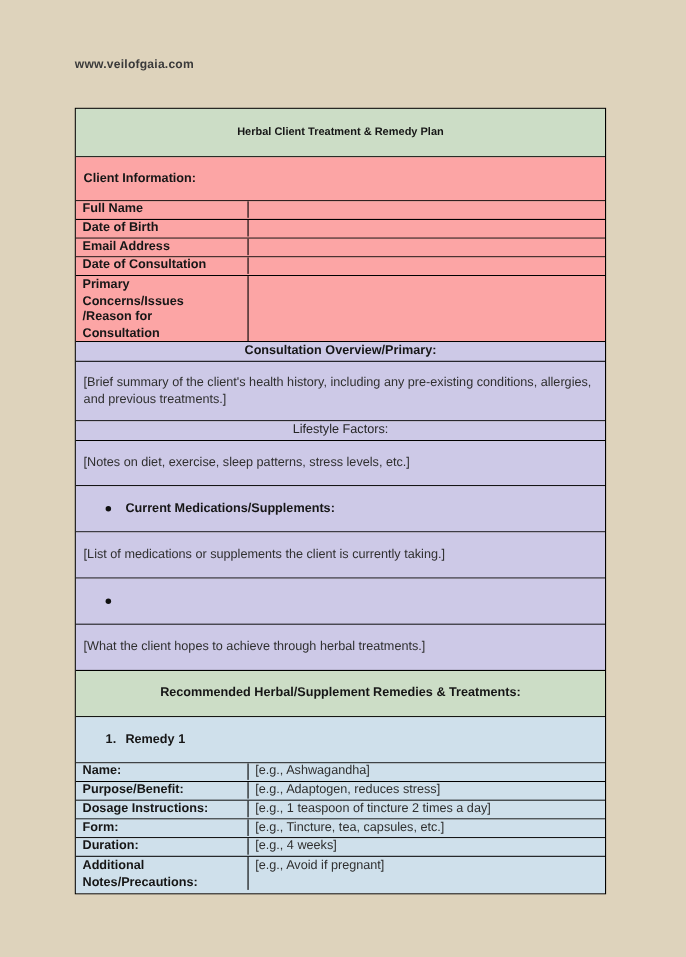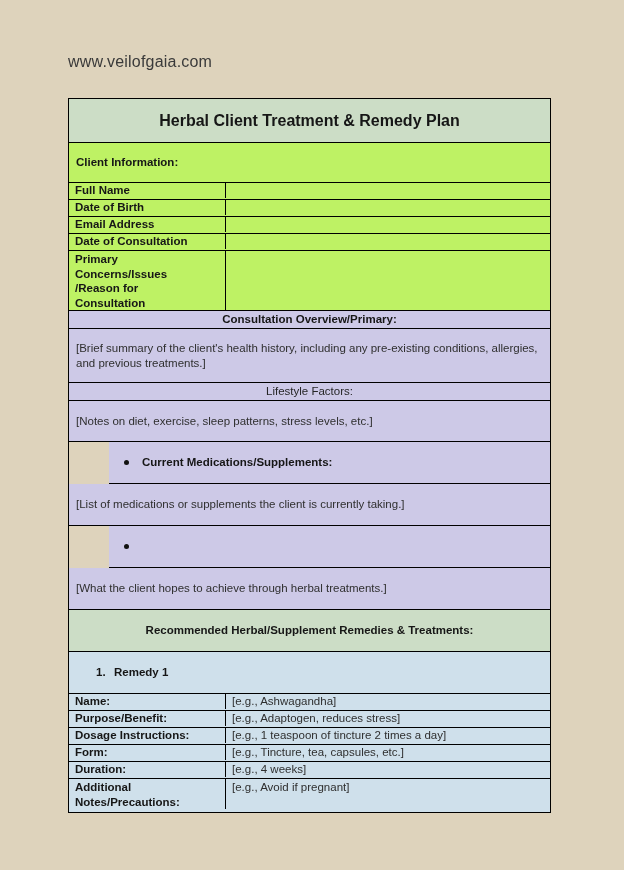--- a/index.html
+++ b/index.html
@@ -5,21 +5,21 @@
   html,body{margin:0;padding:0;}
   body{
     width:624px;height:870px;position:relative;
     background:#ded3bc;
     font-family:"Liberation Sans","DejaVu Sans",sans-serif;
     color:#262626;
     -webkit-font-smoothing:antialiased;
   }
   .site-url{
     position:absolute;left:68px;top:53px;
-    font-size:16px;color:#3a3a3a;letter-spacing:.2px;
+    font-size:11px;color:#3a3a3a;letter-spacing:.2px;font-weight:bold;
   }
   .tbl{
     position:absolute;left:68px;top:98px;width:483px;
     border:1px solid #000;box-sizing:border-box;
     font-size:11.5px;line-height:15px;
   }
   .row{
     display:flex;align-items:center;
     border-bottom:1px solid #000;box-sizing:border-box;
     padding:0 7px;
@@ -29,37 +29,37 @@
   .cl{
     width:157px;box-sizing:border-box;border-right:1px solid #000;
     display:flex;align-items:center;padding:0 6px;
   }
   .cv{flex:1;display:flex;align-items:center;padding:0 6px;}
   .top .cl,.top .cv{align-items:flex-start;padding-top:1px;}
   .b{font-weight:bold;color:#161616;}
   .center{justify-content:center;text-align:center;}
   
   .green{background:#ccddc6;}
-  .beige{background:#bef264;}
+  .beige{background:#fca5a5;}
   .lav{background:#cdc9e7;}
   .blue{background:#cfe0eb;}
   
-  .h-title{height:44px;font-size:16px;}
+  .h-title{height:44px;font-size:10px;}
   .h-cheading{height:40px;}
   .h-info{height:17px;}
   .h-primary{height:60px;flex-direction:column;}
   .h-sub{height:18px;}
   .h-summary{height:54px;}
   .h-notes{height:41px;}
   .h-42{height:42px;}
   .h-17{height:17px;}
   .h-add{height:33px;}
   .narrow{max-width:100px;line-height:14.5px;}
   .two-line{line-height:14.5px;}
-  .bullet-row{padding-left:15px;margin-left:40px;}
+  .bullet-row{padding-left:27px;}
   .dot{
     width:5px;height:5px;border-radius:50%;background:#111;
     display:inline-block;margin-right:13px;flex:none;
   }
   .num{display:inline-block;width:18px;flex:none;}
   .num-row{padding-left:27px;}
   .ph{color:#2f2f2f;}
 </style>
 </head>
 <body>

